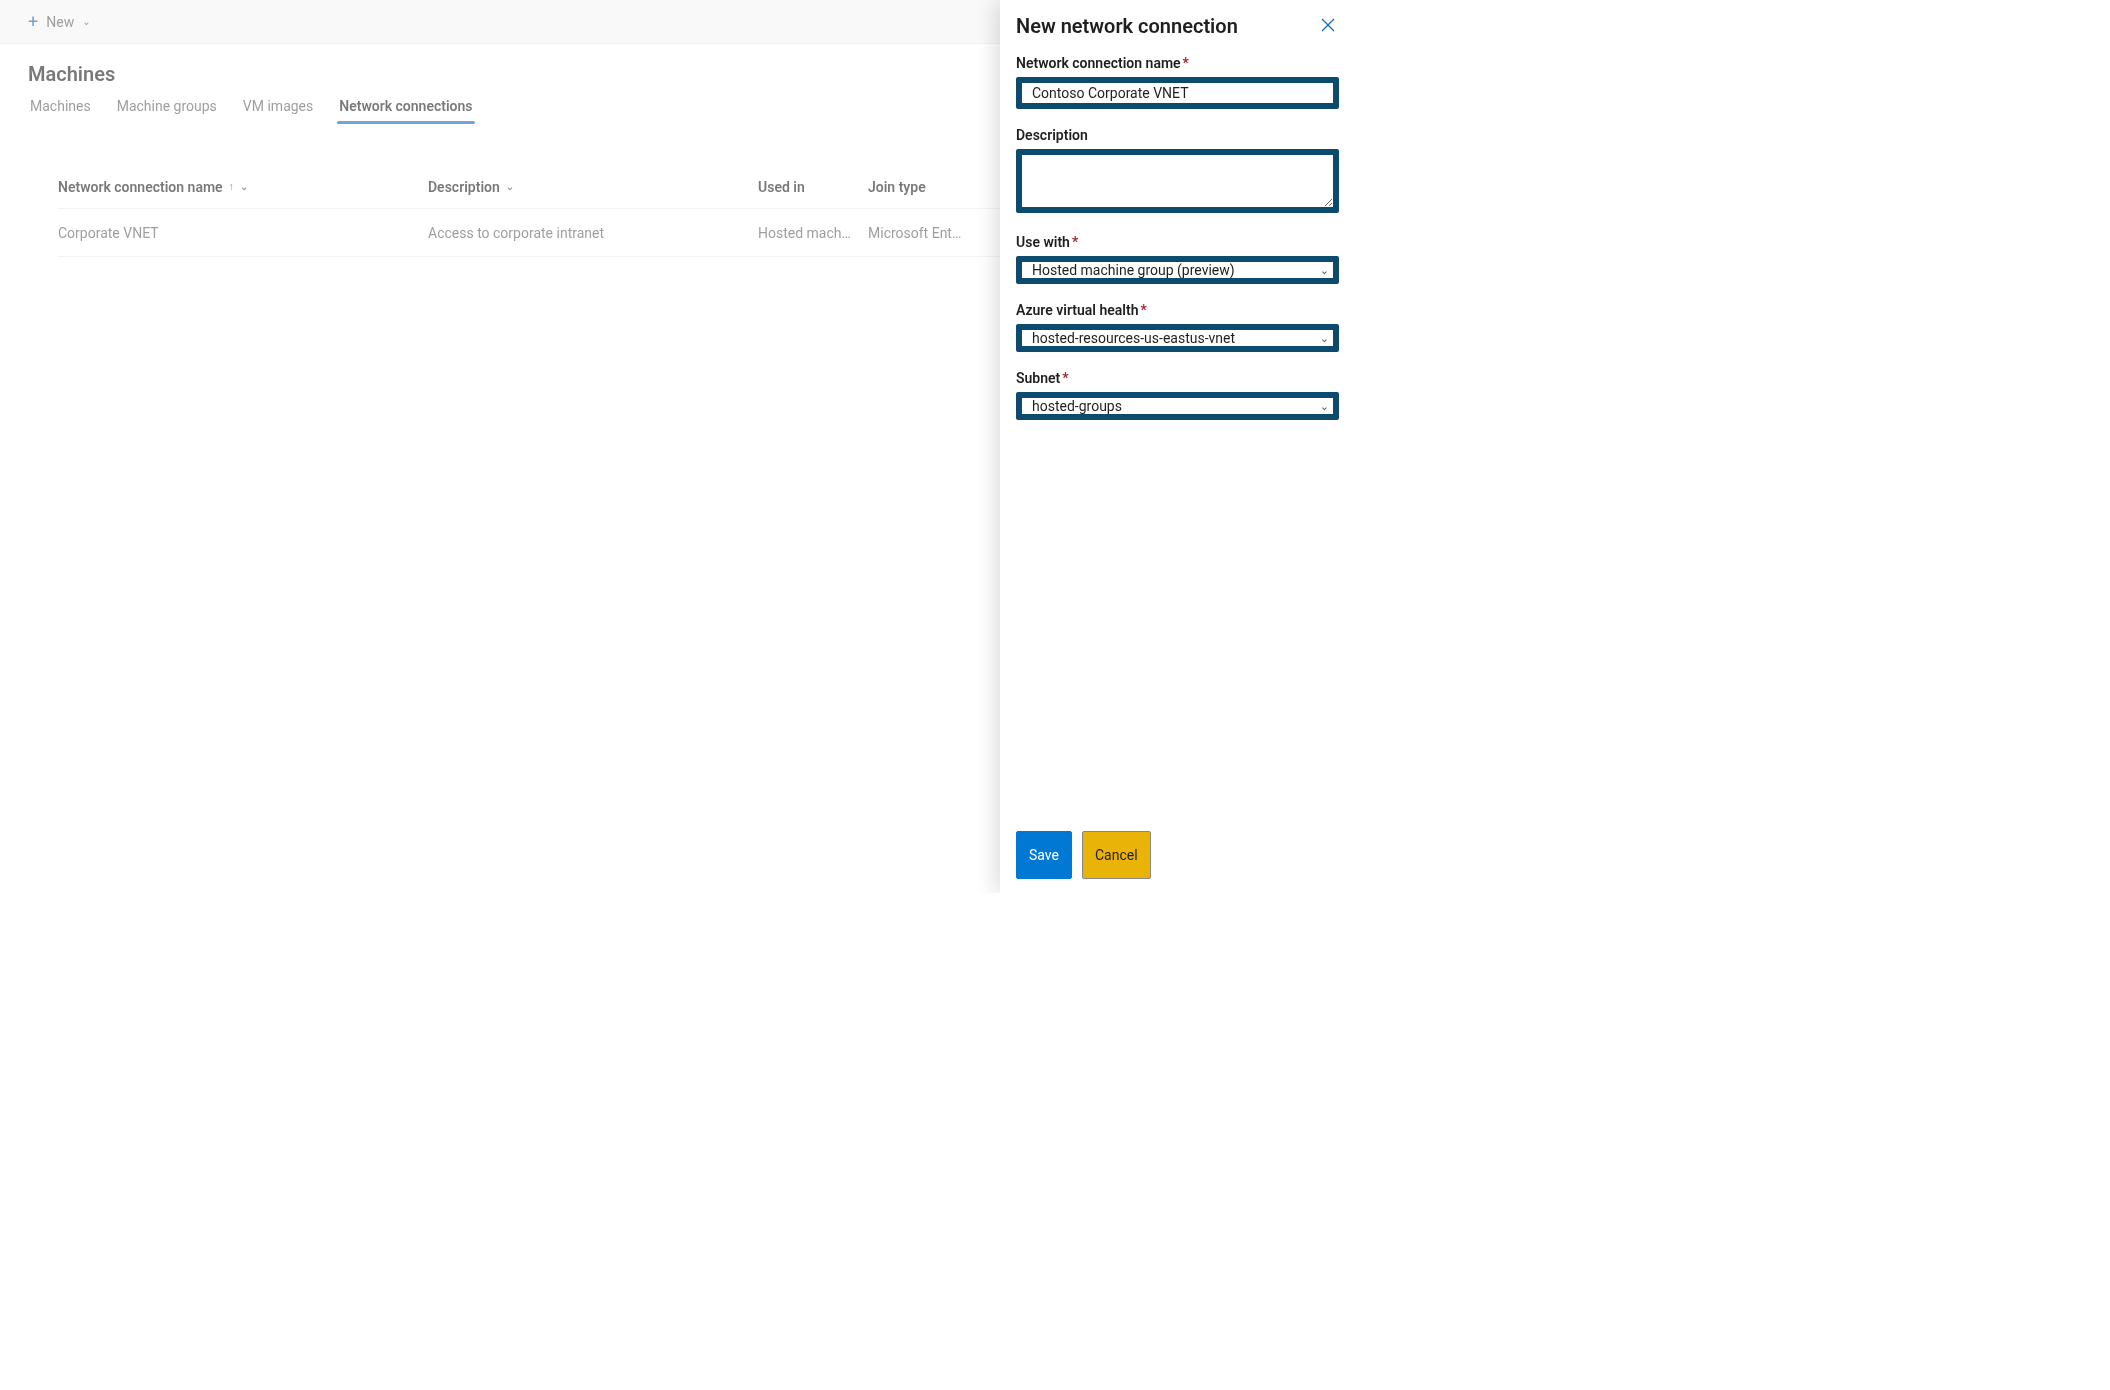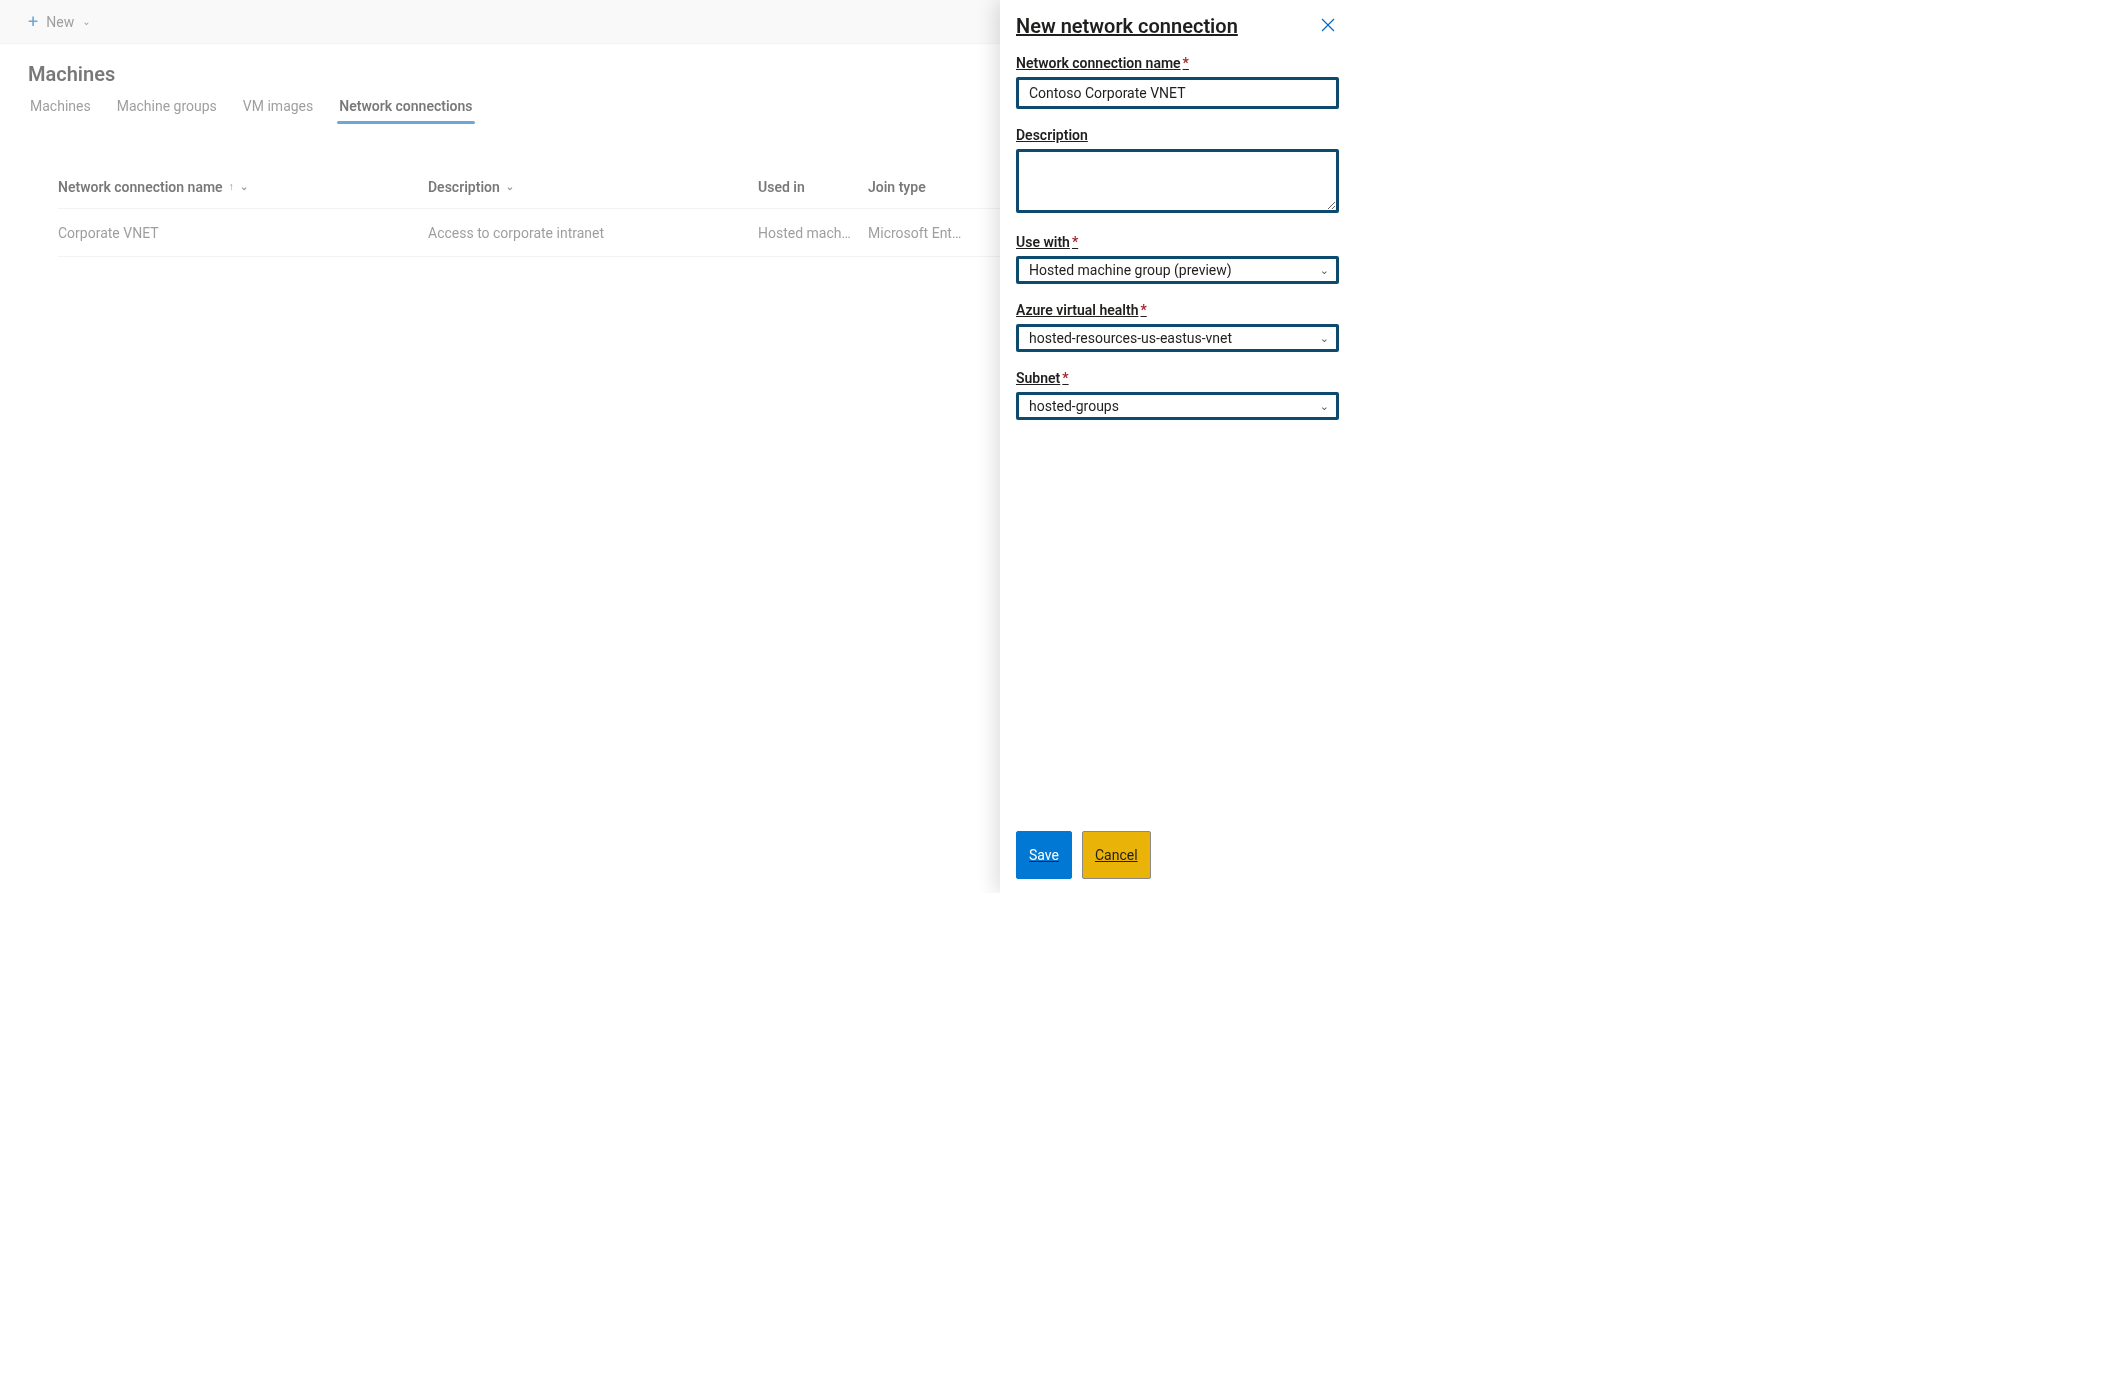--- a/index.html
+++ b/index.html
@@ -163,21 +163,20 @@
     position: absolute;
     top: 0;
     right: 0;
     bottom: 0;
     width: 355px;
     background: #fff;
     box-shadow: -6px 0 18px rgba(0,0,0,0.12);
     display: flex;
     flex-direction: column;
     z-index: 10;
-    text-decoration: underline;
   }
   .panel-body {
     flex: 1;
     padding: 14px 16px 8px 16px;
     overflow: auto;
   }
   .panel-header {
     display: flex;
     align-items: flex-start;
     justify-content: space-between;
@@ -206,21 +205,21 @@
     color: var(--text-primary);
     margin-bottom: 6px;
     display: block;
   }
   .req {
     color: var(--required);
     margin-left: 2px;
   }
   .input, .textarea, .select {
     width: 100%;
-    border: 3px solid #0c4a6e;
+    border: 6px solid #0c4a6e;
     border-radius: 2px;
     padding: 6px 10px;
     font-size: 14px;
     font-family: inherit;
     color: var(--text-primary);
     background: #fff;
     outline: none;
   }
   .input {
     height: 32px;

